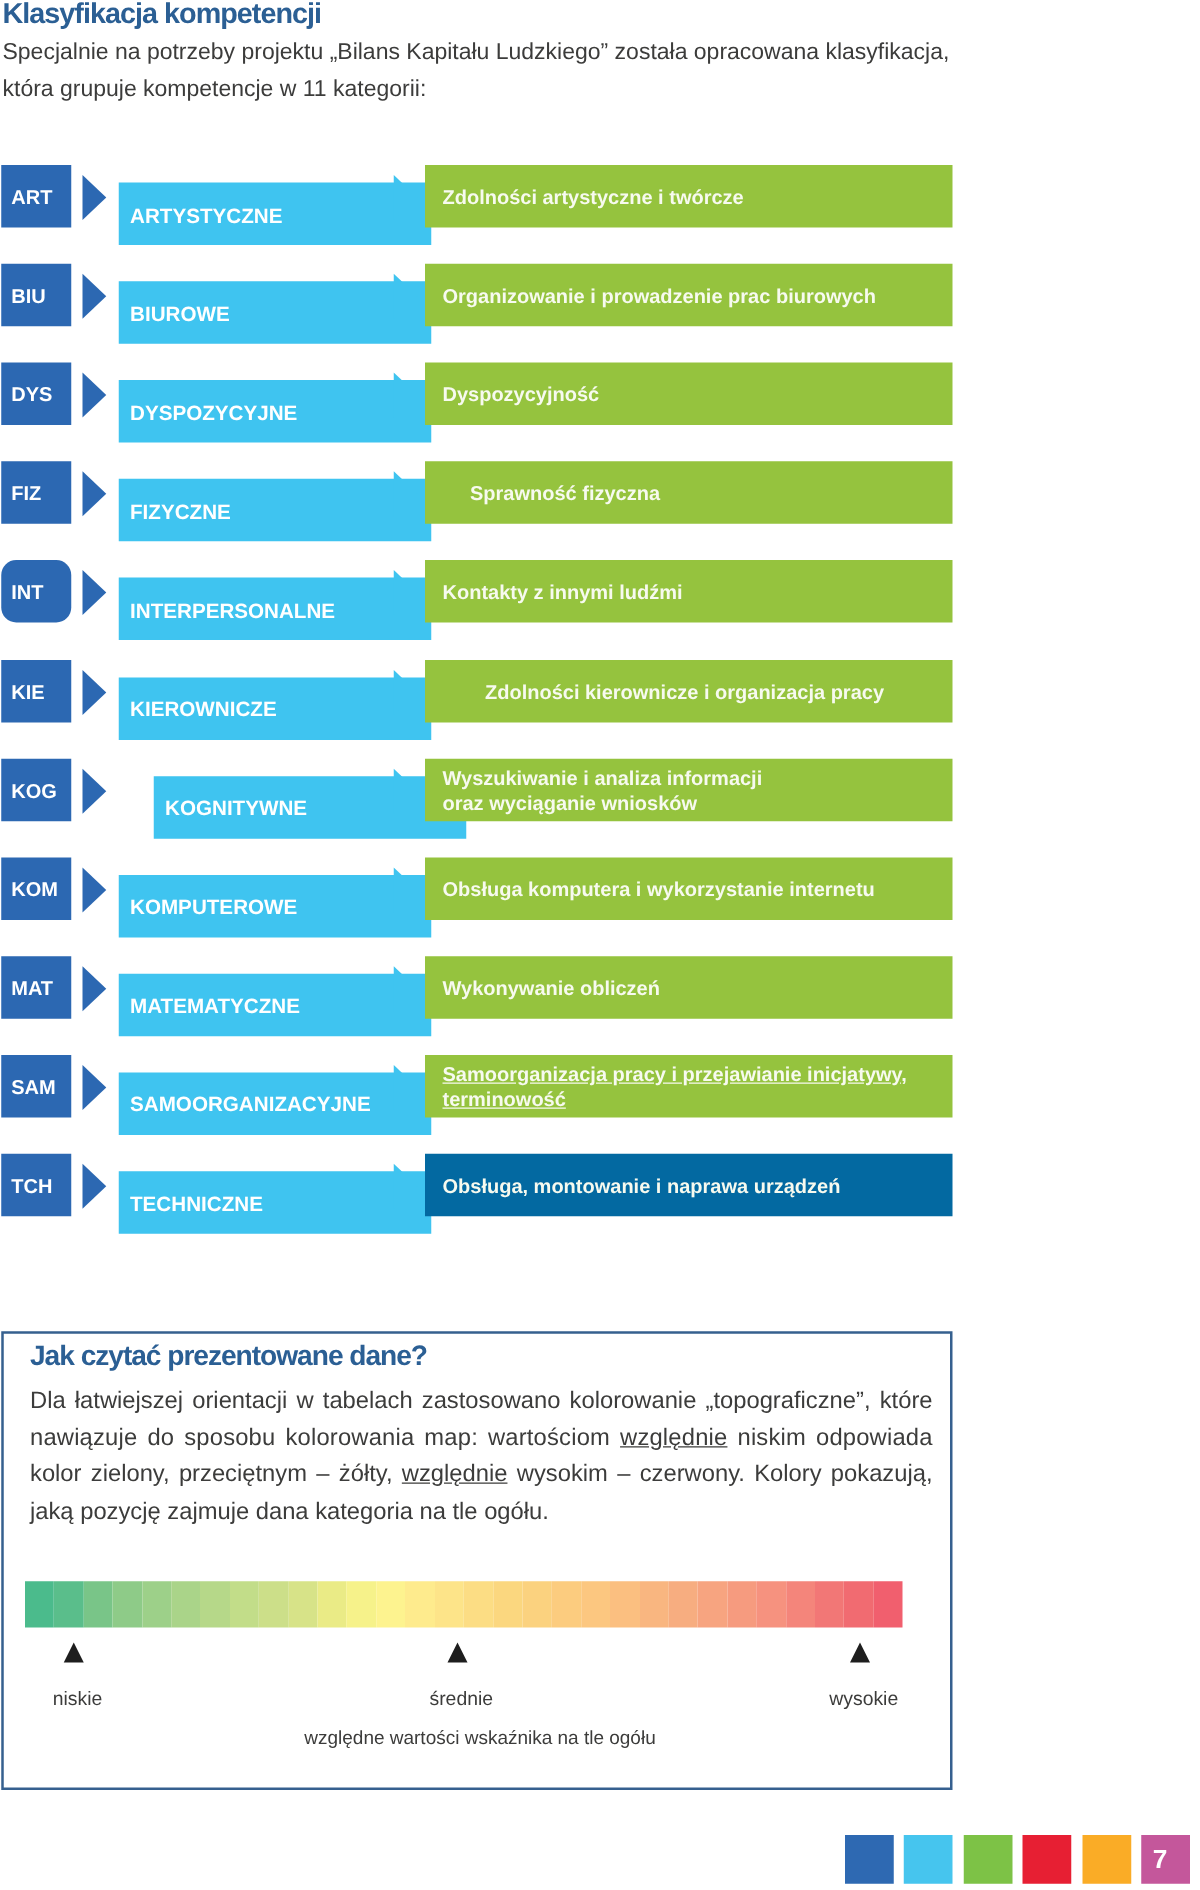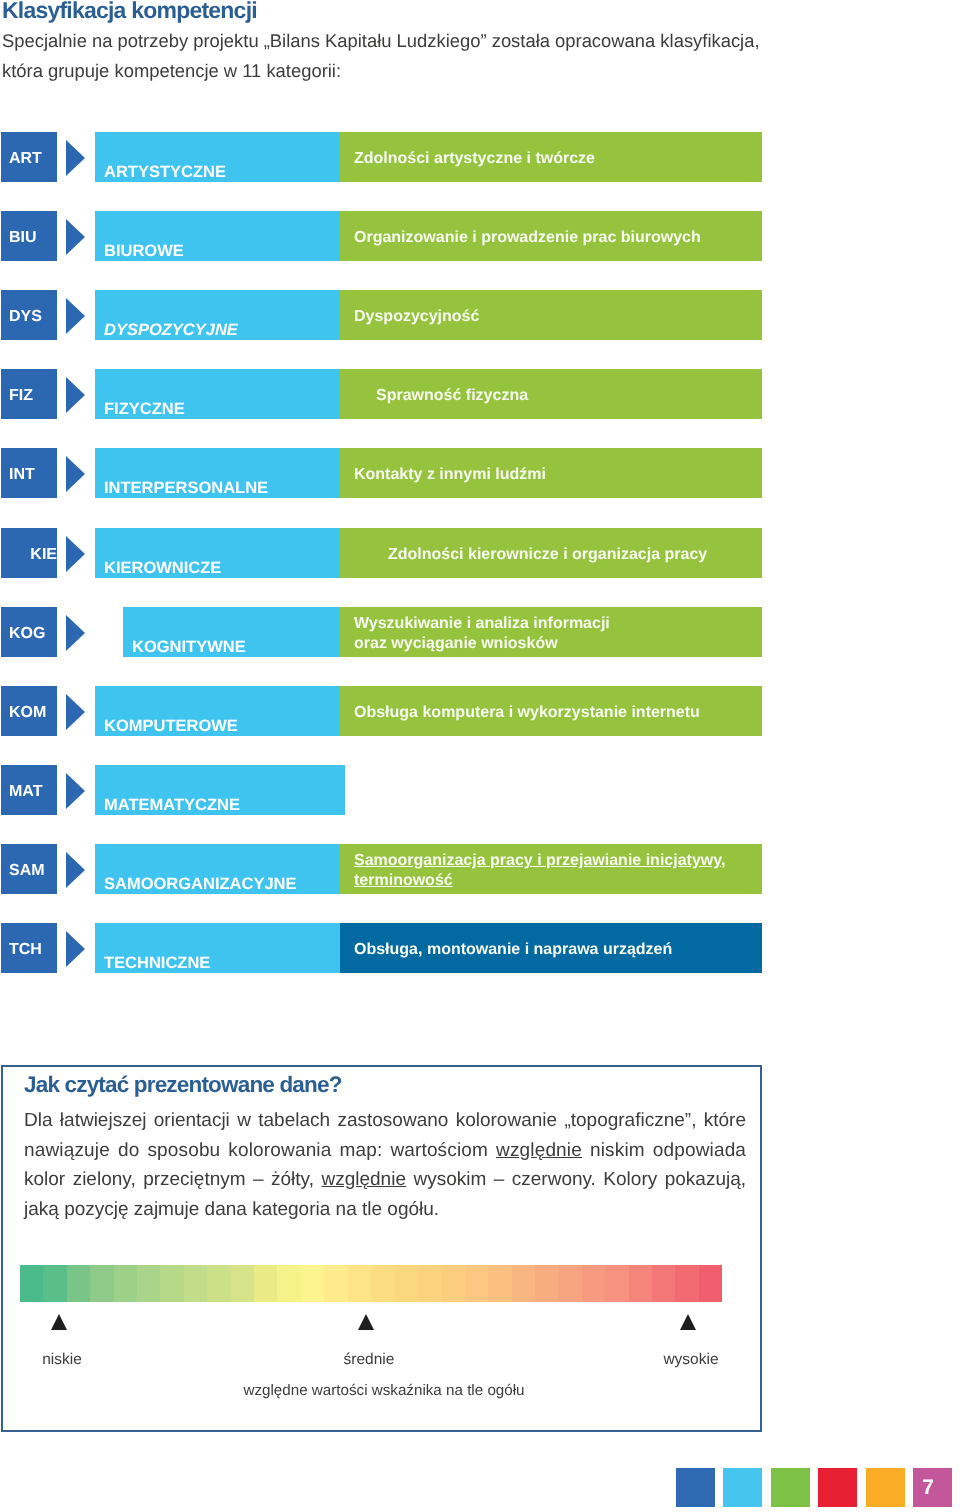--- a/index.html
+++ b/index.html
@@ -5,21 +5,21 @@
   html,body{margin:0;padding:0;background:#fff;}
   body{width:960px;height:1512px;font-family:"Liberation Sans",sans-serif;overflow:hidden;-webkit-font-smoothing:antialiased;text-rendering:geometricPrecision;}
   .page{position:relative;width:960px;height:1512px;}
   .hdr-title{position:absolute;left:2px;top:-3px;font-size:23px;font-weight:bold;color:#2b5f94;letter-spacing:-0.78px;white-space:nowrap;}
   .hdr-line{position:absolute;left:2px;font-size:18.4px;color:#3c3c3b;white-space:nowrap;}
   .row{position:absolute;left:0;height:50px;width:960px;}
   .cell-code{position:absolute;left:1px;top:0;width:56px;height:50px;background:#2c68b2;color:#fff;font-size:16px;font-weight:bold;display:flex;align-items:center;padding:4px 0 0 8px;box-sizing:border-box;}
   .arrow{position:absolute;top:8px;width:0;height:0;border-top:18px solid transparent;border-bottom:18px solid transparent;}
   .arrow1{left:66px;border-left:19px solid #2c68b2;}
   .arrow2{left:315px;border-left:19px solid #3fc4f0;}
-  .cell-name{position:absolute;left:95px;top:0;width:250px;height:50px;background:#3fc4f0;color:#fff;font-size:16.5px;font-weight:bold;display:flex;align-items:flex-end;padding:4px 0 0 9px;box-sizing:border-box;}
+  .cell-name{position:absolute;left:95px;top:14px;width:250px;height:50px;background:#3fc4f0;color:#fff;font-size:16.5px;font-weight:bold;display:flex;align-items:center;padding:4px 0 0 9px;box-sizing:border-box;}
   .cell-desc{position:absolute;left:340px;top:0;width:422px;height:50px;background:#95c33e;color:#f7faef;font-size:16px;font-weight:bold;display:flex;flex-direction:column;justify-content:center;padding:4px 0 0 14px;box-sizing:border-box;}
   .desc-line{line-height:20px;white-space:nowrap;}
   .infobox{position:absolute;left:1px;top:1065px;width:761px;height:367px;border:2px solid #36608f;box-sizing:border-box;}
   .info-title{position:absolute;left:21px;top:5px;font-size:22.5px;font-weight:bold;color:#2b5f94;letter-spacing:-0.82px;white-space:nowrap;}
   .info-body{position:absolute;left:21px;top:39px;width:724px;font-size:19px;color:#3c3c3b;}
   .info-line{line-height:29.6px;white-space:pre;}
   .info-line.w1{word-spacing:2.07px;}
   .info-line.w2{word-spacing:2.6px;letter-spacing:0.155px;}
   .info-line.w3{word-spacing:2.19px;}
   .u{text-decoration:underline;}
@@ -63,21 +63,21 @@
     <div class="arrow arrow2" style="border-left-color: rgb(63, 196, 240);"></div>
     <div class="cell-desc" style="background: rgb(149, 195, 62);">
         <div class="desc-line">Organizowanie i prowadzenie prac biurowych</div>
       </div>
   </div>
   <div class="row" style="top:290.2px">
     <div class="cell-code" style="background: rgb(44, 104, 178);">
         <span>DYS</span>
       </div>
     <div class="arrow arrow1" style="border-left-color: rgb(44, 104, 178);"></div>
-    <div class="cell-name" style="background: rgb(63, 196, 240); font-style: italic;">
+    <div class="cell-name" style="background: rgb(63, 196, 240);">
         <span>DYSPOZYCYJNE</span>
       </div>
     <div class="arrow arrow2" style="border-left-color: rgb(63, 196, 240);"></div>
     <div class="cell-desc" style="background: rgb(149, 195, 62);">
         <div class="desc-line">Dyspozycyjność</div>
       </div>
   </div>
   <div class="row" style="top:369.3px">
     <div class="cell-code" style="background: rgb(44, 104, 178);">
         <span>FIZ</span>
@@ -85,34 +85,34 @@
     <div class="arrow arrow1" style="border-left-color: rgb(44, 104, 178);"></div>
     <div class="cell-name" style="background: rgb(63, 196, 240);">
         <span>FIZYCZNE</span>
       </div>
     <div class="arrow arrow2" style="border-left-color: rgb(63, 196, 240);"></div>
     <div class="cell-desc" style="background: rgb(149, 195, 62); padding-left: 36px;">
         <div class="desc-line">Sprawność fizyczna</div>
       </div>
   </div>
   <div class="row" style="top:448.4px">
-    <div class="cell-code" style="background: rgb(44, 104, 178);">
+    <div class="cell-code" style="background: rgb(44, 104, 178); border-radius: 12px;">
         <span>INT</span>
       </div>
     <div class="arrow arrow1" style="border-left-color: rgb(44, 104, 178);"></div>
     <div class="cell-name" style="background: rgb(63, 196, 240);">
         <span>INTERPERSONALNE</span>
       </div>
     <div class="arrow arrow2" style="border-left-color: rgb(63, 196, 240);"></div>
     <div class="cell-desc" style="background: rgb(149, 195, 62);">
         <div class="desc-line">Kontakty z innymi ludźmi</div>
       </div>
   </div>
   <div class="row" style="top:527.5px">
-    <div class="cell-code" style="background: rgb(44, 104, 178); justify-content: flex-end;">
+    <div class="cell-code" style="background: rgb(44, 104, 178);">
         <span>KIE</span>
       </div>
     <div class="arrow arrow1" style="border-left-color: rgb(44, 104, 178);"></div>
     <div class="cell-name" style="background: rgb(63, 196, 240);">
         <span>KIEROWNICZE</span>
       </div>
     <div class="arrow arrow2" style="border-left-color: rgb(63, 196, 240);"></div>
     <div class="cell-desc" style="background: rgb(149, 195, 62); padding-left: 48px;">
         <div class="desc-line">Zdolności kierownicze i organizacja pracy</div>
       </div>
@@ -146,20 +146,23 @@
   </div>
   <div class="row" style="top:764.8px">
     <div class="cell-code" style="background: rgb(44, 104, 178);">
         <span>MAT</span>
       </div>
     <div class="arrow arrow1" style="border-left-color: rgb(44, 104, 178);"></div>
     <div class="cell-name" style="background: rgb(63, 196, 240);">
         <span>MATEMATYCZNE</span>
       </div>
     <div class="arrow arrow2" style="border-left-color: rgb(63, 196, 240);"></div>
+    <div class="cell-desc" style="background: rgb(149, 195, 62);">
+        <div class="desc-line">Wykonywanie obliczeń</div>
+      </div>
   </div>
   <div class="row" style="top:843.9px">
     <div class="cell-code" style="background: rgb(44, 104, 178);">
         <span>SAM</span>
       </div>
     <div class="arrow arrow1" style="border-left-color: rgb(44, 104, 178);"></div>
     <div class="cell-name" style="background: rgb(63, 196, 240);">
         <span>SAMOORGANIZACYJNE</span>
       </div>
     <div class="arrow arrow2" style="border-left-color: rgb(63, 196, 240);"></div>

